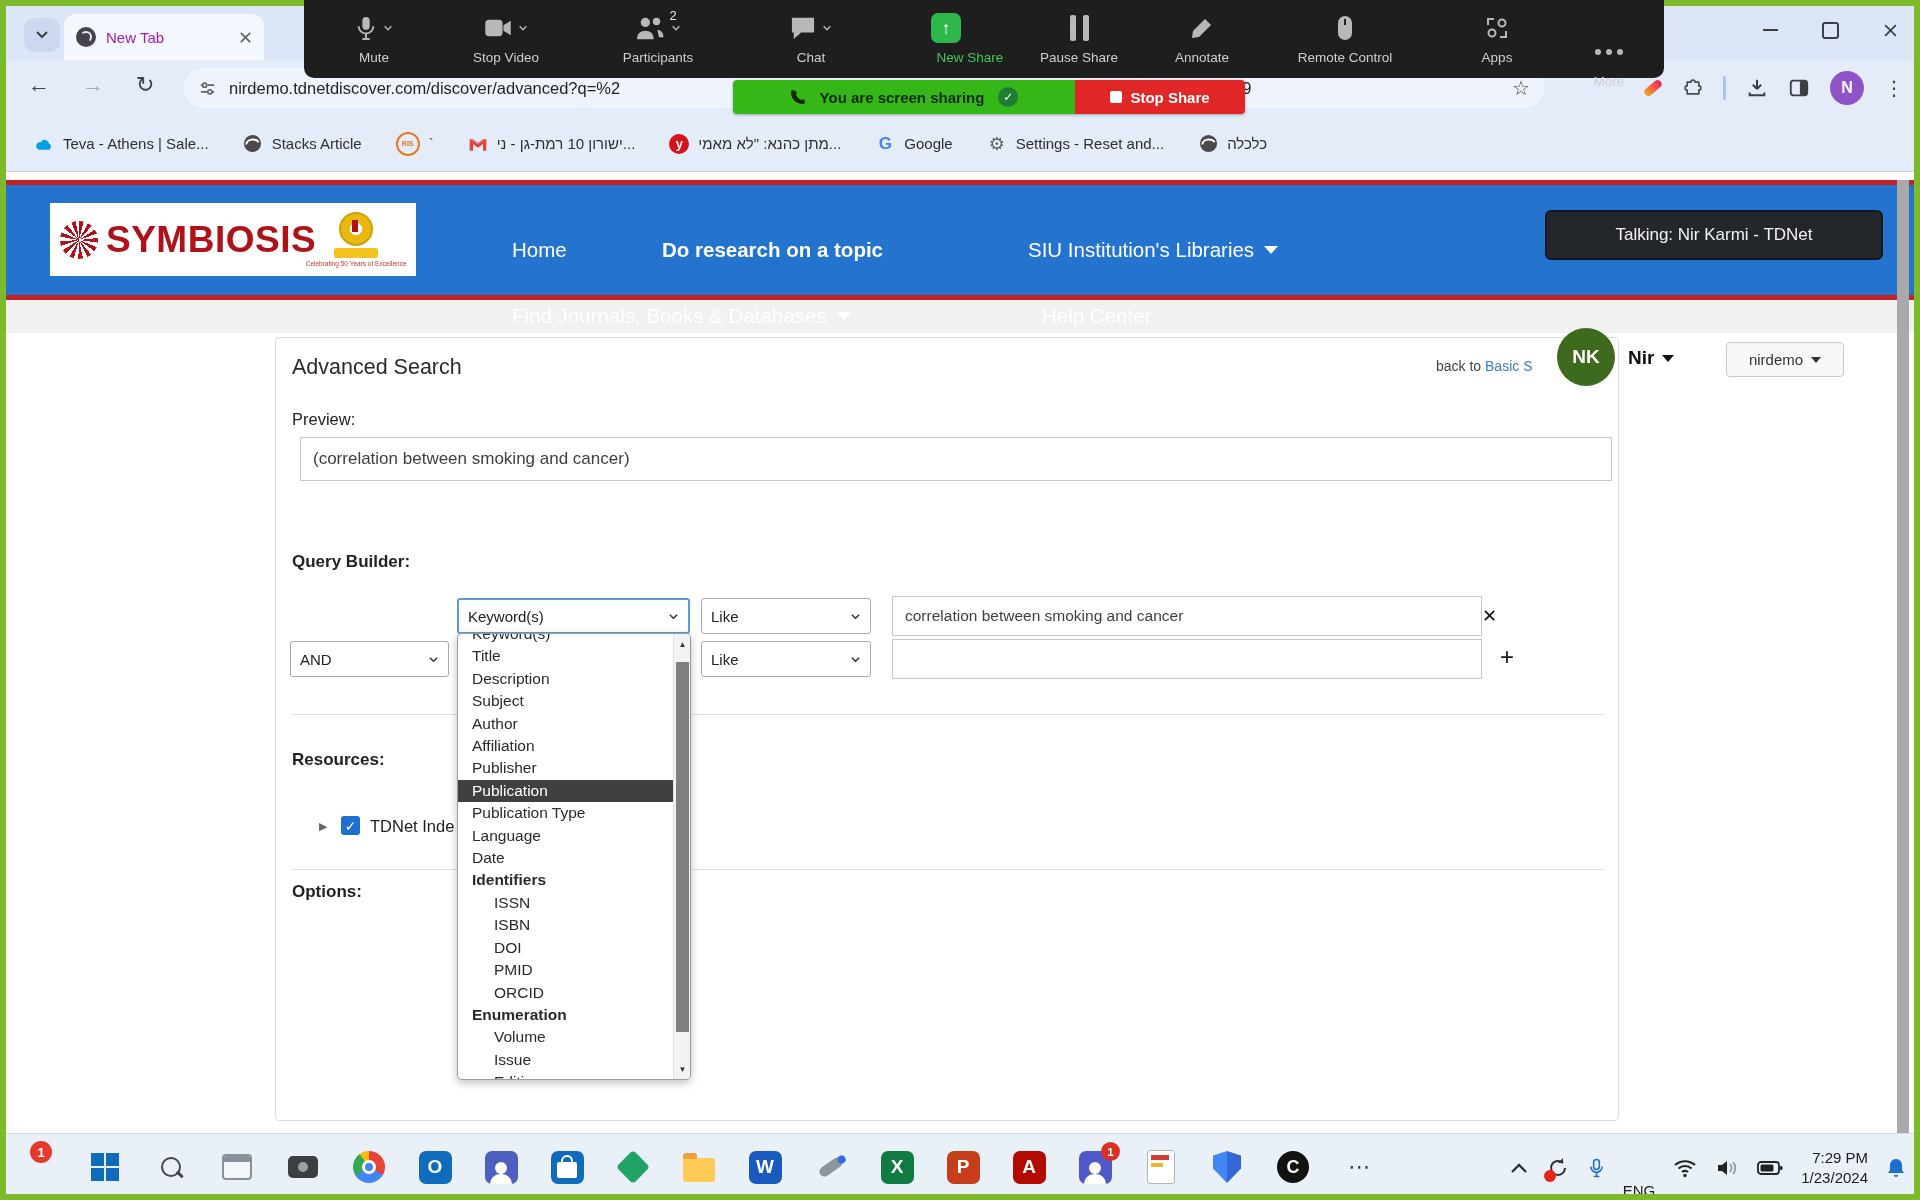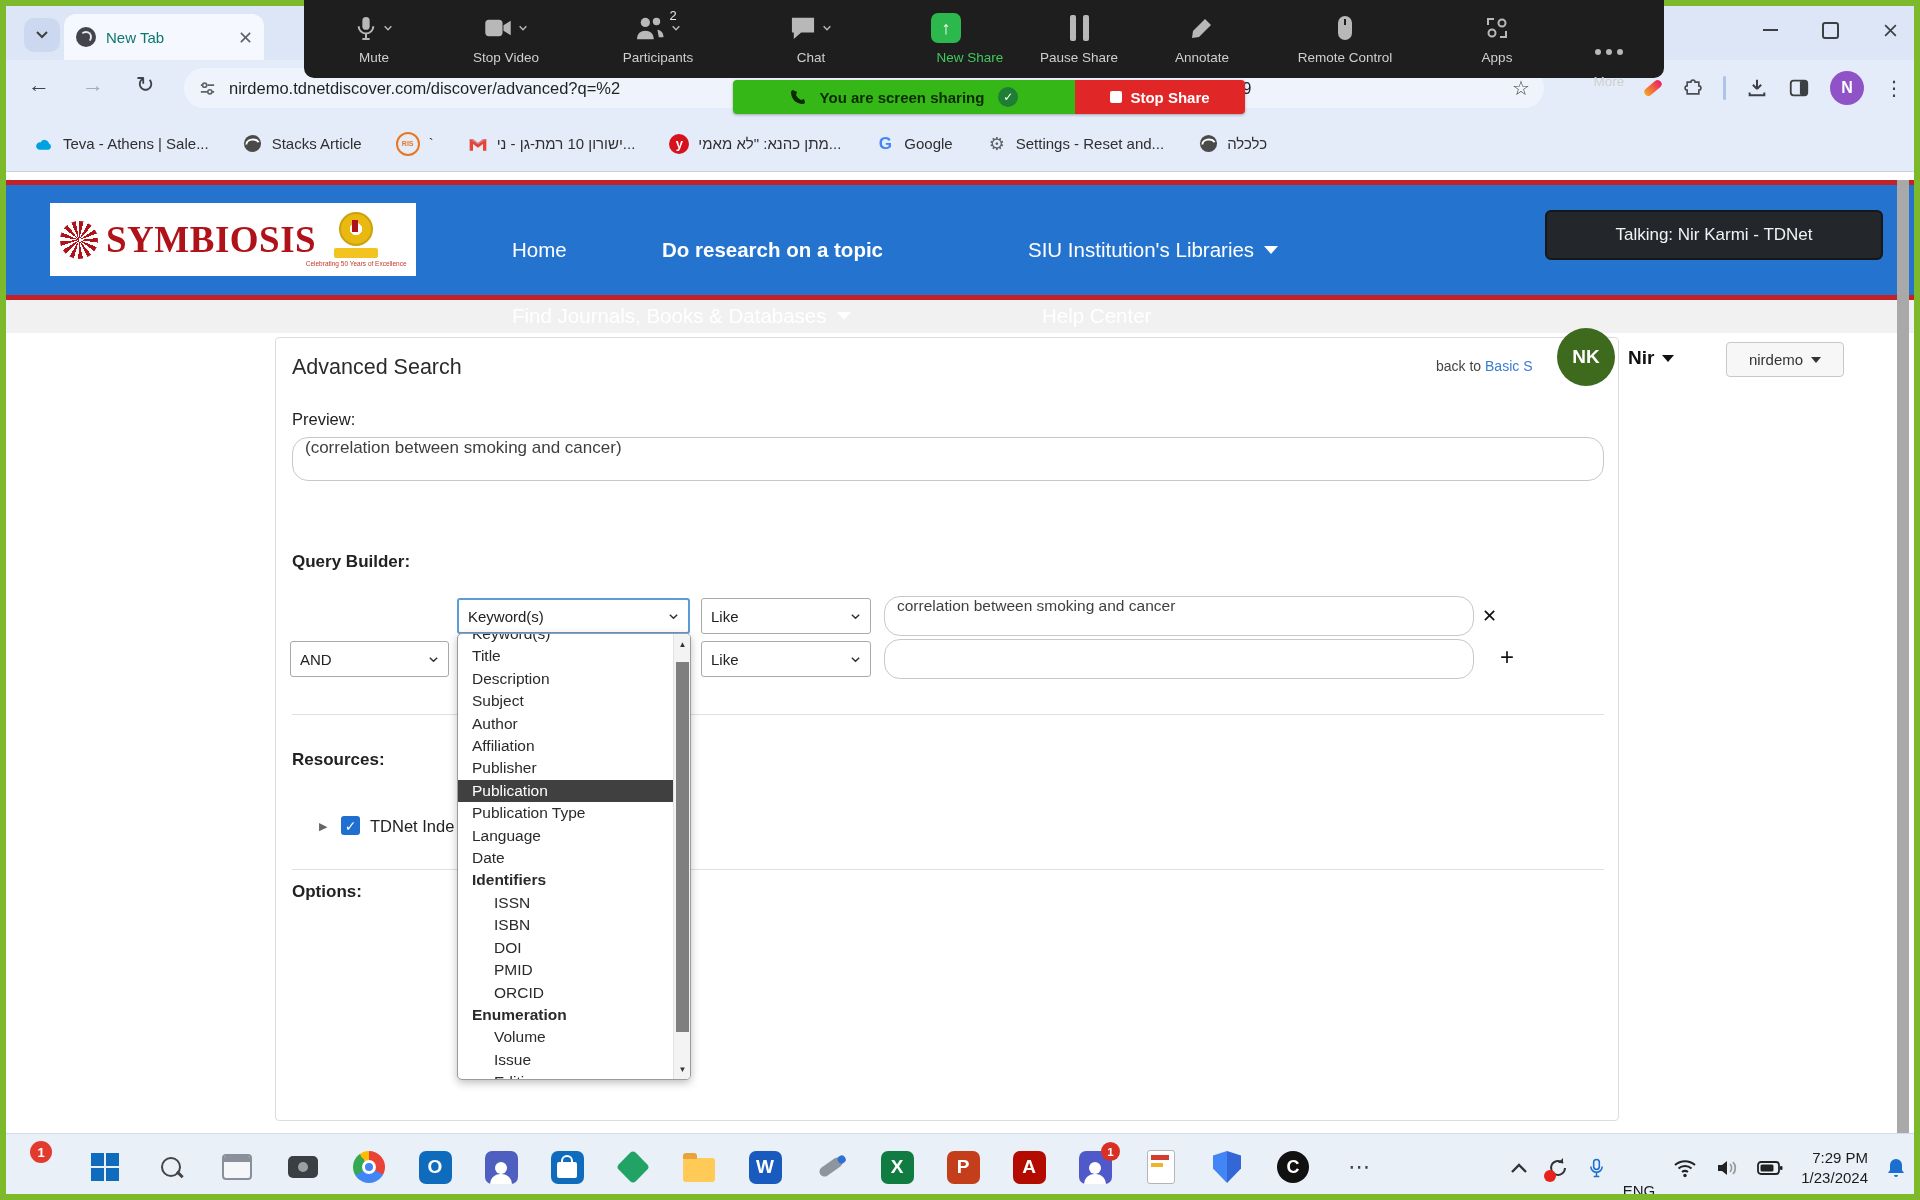--- a/index.html
+++ b/index.html
@@ -6,21 +6,21 @@
   body{font-family:"Liberation Sans","DejaVu Sans",sans-serif;background:#fff;}
   #screen{position:relative;width:1920px;height:1200px;overflow:hidden;background:#fff;}
   
   .share-border{position:absolute;left:0;top:0;right:0;bottom:0;border:6px solid #7cb92b;z-index:80;pointer-events:none;}
   
   .tabstrip{position:absolute;left:6px;top:6px;right:6px;height:54px;background:#dce6f6;z-index:5;}
   .tab-search{position:absolute;left:18px;top:12px;width:36px;height:34px;border-radius:10px;background:#cbd8ef;display:flex;align-items:center;justify-content:center;}
   .tab{position:absolute;left:58px;top:8px;width:200px;height:46px;background:#f5f8fe;border-radius:12px 12px 0 0;display:flex;align-items:center;padding:0 12px;box-sizing:border-box;gap:10px;}
   .favicon{width:20px;height:20px;border-radius:50%;background:#43444d;position:relative;flex:none;}
   .favicon:after{content:"";position:absolute;left:4px;top:4px;width:12px;height:12px;border-radius:50%;border:2.5px solid #e8e8ee;border-bottom-color:transparent;border-left-color:transparent;box-sizing:border-box;}
-  .tab-title{font-size:15px;color:#0f766e;flex:1;}
+  .tab-title{font-size:15px;color:#a21caf;flex:1;}
   .win-controls{position:absolute;right:14px;top:14px;display:flex;gap:40px;align-items:center;z-index:6;}
   .wc{width:20px;height:20px;display:flex;align-items:center;justify-content:center;color:#3c4043;}
   .toolbar-row{position:absolute;left:6px;top:60px;right:6px;height:56px;background:#e4ecf9;z-index:5;}
   .navbtn{position:absolute;top:12px;font-size:22px;color:#3f4449;}
   .pill{position:absolute;left:178px;top:8px;width:1360px;height:40px;border-radius:20px;background:#eff4fc;display:flex;align-items:center;padding:0 14px;box-sizing:border-box;font-size:16.5px;color:#1f2125;}
   .bookmarks-row{position:absolute;left:6px;top:116px;right:6px;height:56px;background:#e4ecf9;border-bottom:1px solid #c9d1de;z-index:5;display:flex;align-items:center;gap:34px;padding-left:28px;box-sizing:border-box;}
   .bm{display:flex;align-items:center;gap:9px;font-size:15px;color:#2f2f2f;white-space:nowrap;}
   .bm-ic{width:20px;height:20px;flex:none;display:flex;align-items:center;justify-content:center;}
   
   .zoombar{position:absolute;left:304px;top:0;width:1360px;height:78px;background:#1e1e1e;border-radius:0 0 10px 10px;z-index:85;}
@@ -35,21 +35,21 @@
   .share-banner{position:absolute;left:733px;top:80px;height:34px;display:flex;z-index:86;font-weight:bold;border-radius:4px;overflow:hidden;box-shadow:0 1px 3px rgba(0,0,0,.3);}
   .sb-green{width:342px;background:#35b717;color:#0d2b00;display:flex;align-items:center;justify-content:center;gap:14px;font-size:15px;}
   .sb-red{width:170px;background:#e02626;color:#fff;display:flex;align-items:center;justify-content:center;gap:8px;font-size:15px;}
   .sb-shield{width:20px;height:20px;border-radius:50%;background:#1e7e34;color:#fff;font-size:12px;display:flex;align-items:center;justify-content:center;font-weight:bold;}
   .sb-stop{width:12px;height:12px;background:#fff;border-radius:2px;}
   
   .redline{position:absolute;left:6px;right:6px;height:5px;background:#c42127;z-index:4;}
   .blueband{position:absolute;left:6px;right:6px;top:185px;height:110px;background:#2473ce;z-index:3;}
   .logo-box{position:absolute;left:50px;top:203px;width:366px;height:73px;background:#fff;z-index:4;display:flex;align-items:center;padding:0 10px;box-sizing:border-box;gap:8px;}
   .logo-shell{width:38px;height:38px;border-radius:50%;background:repeating-conic-gradient(#b01219 0 14deg,#fff 14deg 28deg);flex:none;}
-  .logo-text{font-size:37px;font-weight:bold;color:#b01219;letter-spacing:.5px;font-family:Liberation Serif, serif;}
+  .logo-text{font-size:37px;font-weight:bold;color:#b01219;letter-spacing:.5px;font-family:Liberation Sans, sans-serif;}
   .emblem{width:64px;display:flex;flex-direction:column;align-items:center;flex:none;}
   .emblem-circle{width:30px;height:30px;border-radius:50%;background:radial-gradient(#fff 0 28%,#e9b912 30% 100%);border:2px solid #caa30c;position:relative;}
   .emblem-circle:after{content:"";position:absolute;left:11px;top:6px;width:6px;height:12px;background:#b01219;}
   .emblem-ribbon{width:44px;height:10px;background:#f3c421;border-radius:2px;margin-top:2px;}
   .logo-caption{font-size:6.5px;color:#c0392b;margin-top:2px;white-space:nowrap;}
   .nav-item{position:absolute;top:238px;color:#fff;font-size:20.5px;z-index:4;display:flex;align-items:center;gap:10px;}
   .subnav-row{position:absolute;left:6px;right:6px;top:300px;height:33px;background:#f1f1f1;z-index:3;}
   .subnav-item{position:absolute;top:4px;color:#fff;font-size:20.5px;display:flex;align-items:center;gap:10px;}
   .talking{position:absolute;left:1545px;top:210px;width:338px;height:50px;background:#23262b;border:2px solid #15171a;border-radius:6px;color:#f2f2f2;font-size:17px;display:flex;align-items:center;justify-content:center;z-index:30;box-sizing:border-box;}
   .tri-down-w{width:0;height:0;border-left:7px solid transparent;border-right:7px solid transparent;border-top:8px solid #fff;}
@@ -58,21 +58,21 @@
   .h-title{position:absolute;left:292px;top:355px;font-size:21.5px;color:#2b2b2b;z-index:3;}
   .backto{position:absolute;left:1436px;top:358px;font-size:14px;color:#444;z-index:3;white-space:nowrap;}
   .backto a{color:#3a7bd5;text-decoration:none;}
   .avatar{position:absolute;left:1557px;top:328px;width:58px;height:58px;border-radius:50%;background:#3e6a1e;color:#fff;font-size:19px;font-weight:bold;display:flex;align-items:center;justify-content:center;z-index:22;}
   .username{position:absolute;left:1628px;top:347px;font-size:19px;color:#111;font-weight:bold;z-index:22;display:flex;align-items:center;gap:8px;}
   .tri-down-b{width:0;height:0;border-left:6px solid transparent;border-right:6px solid transparent;border-top:7px solid #111;}
   .acct-btn{position:absolute;left:1726px;top:342px;width:118px;height:35px;background:#f7f7f7;border:1px solid #c8c8c8;border-radius:4px;font-size:15px;color:#333;display:flex;align-items:center;justify-content:center;gap:8px;z-index:22;box-sizing:border-box;}
   .tri-down-s{width:0;height:0;border-left:5px solid transparent;border-right:5px solid transparent;border-top:6px solid #333;}
   .field-label{position:absolute;font-size:16.5px;color:#222;z-index:3;}
   .bold{font-weight:bold;}
-  .txt-input{position:absolute;border:1px solid #c8c8c8;border-radius:16px;background:#fff;display:flex;padding:0 12px;box-sizing:border-box;font-size:17px;color:#3f3f3f;z-index:3;}
+  .txt-input{position:absolute;border:1px solid #c8c8c8;border-radius:0;background:#fff;display:flex;align-items:center;padding:0 12px;box-sizing:border-box;font-size:17px;color:#3f3f3f;z-index:3;margin-left:8px;}
   .sel{position:absolute;height:36px;background:#fff;border:1px solid #a9a9a9;border-radius:3px;display:flex;align-items:center;justify-content:space-between;padding:0 9px;box-sizing:border-box;font-size:15px;color:#222;z-index:3;}
   .sel.focus{border:2px solid #5a9bd8;}
   .sel-chev{width:11px;height:11px;flex:none;margin-left:8px;}
   .hr{position:absolute;height:1px;background:#e0e0e0;z-index:3;}
   .glyph-btn{position:absolute;font-size:18px;color:#111;z-index:3;font-weight:bold;}
   
   .dropdown{position:absolute;left:457px;top:633px;width:234px;height:447px;background:#fff;border:1px solid #9b9b9b;border-radius:5px;box-shadow:0 3px 8px rgba(0,0,0,.25);z-index:40;overflow:hidden;box-sizing:border-box;}
   .dd-list{position:absolute;left:0;top:0;right:17px;bottom:0;overflow:hidden;}
   .dd-item{line-height:22.4px;font-size:15.5px;color:#2a2a2a;padding-left:14px;white-space:nowrap;}
   .dd-item.dd-clip{margin-top:-11px;}

